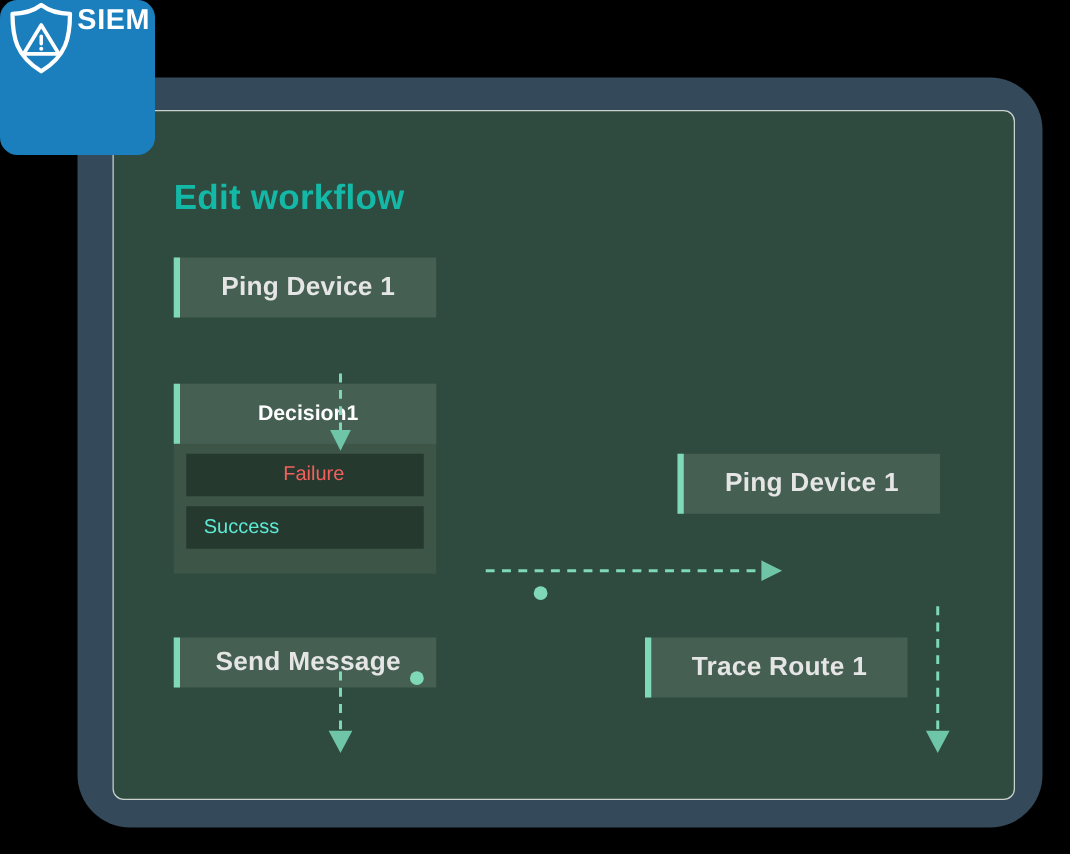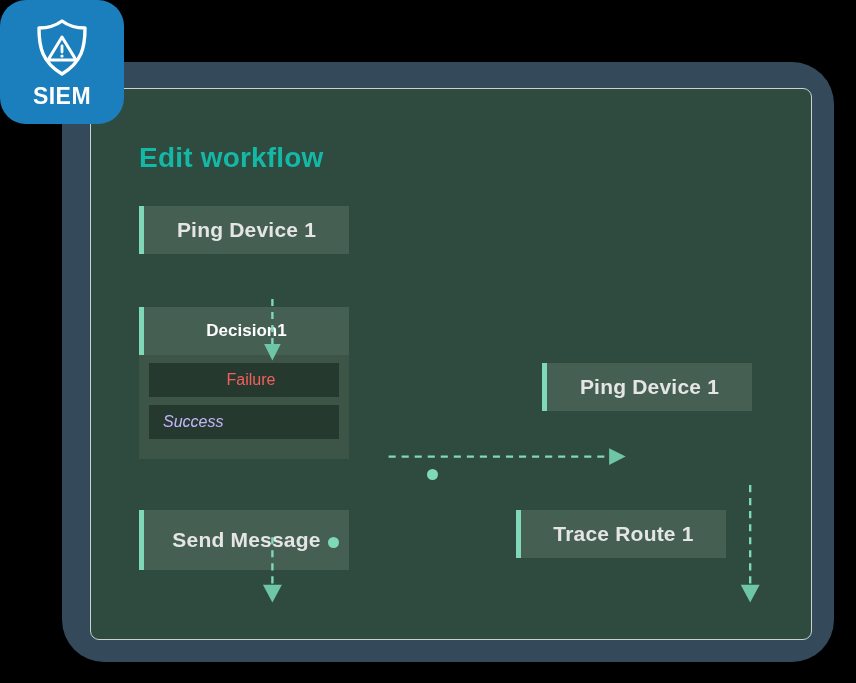--- a/index.html
+++ b/index.html
@@ -42,24 +42,24 @@
   }
 
   
   .siem-badge {
     position: absolute;
     left: 0px;
     top: 0px;
     width: 124px;
     height: 124px;
     background: #1b7fbd;
-    border-radius: 26px;
-    display: flex;
-    flex-direction: column;
-    align-items: center;
+    border-radius: 14px;
+    display: flex;
+    flex-direction: row;
+    align-items: flex-start;
     justify-content: center;
     z-index: 10;
   }
   .siem-badge .shield-wrap {
     width: 58px;
     height: 62px;
     display: block;
     margin-bottom: 2px;
   }
   .siem-badge .siem-label {
@@ -101,21 +101,21 @@
     align-items: center;
     justify-content: center;
     color: #e5e5e5;
     font-size: 21px;
     font-weight: bold;
     letter-spacing: 0.2px;
   }
 
   
   #node-ping-1      { left: 48px;  top: 117px; width: 210px; height: 48px; }
-  #node-send-msg    { left: 48px;  top: 421px; width: 210px; height: 60px; justify-content: flex-end; }
+  #node-send-msg    { left: 48px;  top: 421px; width: 210px; height: 40px; justify-content: flex-end; }
   #node-ping-2      { left: 451px; top: 274px; width: 210px; height: 48px; }
   #node-trace-route { left: 425px; top: 421px; width: 210px; height: 48px; }
 
   
   .decision-node {
     position: absolute;
     left: 48px;
     top: 218px;
     width: 210px;
     height: 152px;
@@ -151,21 +151,21 @@
     background: #26392f;
     display: flex;
     align-items: center;
     padding-left: 14px;
     font-size: 16px;
     margin-bottom: 8px;
     position: relative;
   }
   .branch-row:last-child { margin-bottom: 0; }
   .branch-failure { color: #f2605c; justify-content: center; }
-  .branch-success { color: #c4b5fd; font-style: italic; }
+  .branch-success { color: #5eead4; }
 
   
   .dot {
     position: absolute;
     width: 11px;
     height: 11px;
     border-radius: 50%;
     background: #7fd9b9;
     z-index: 5;
   }

